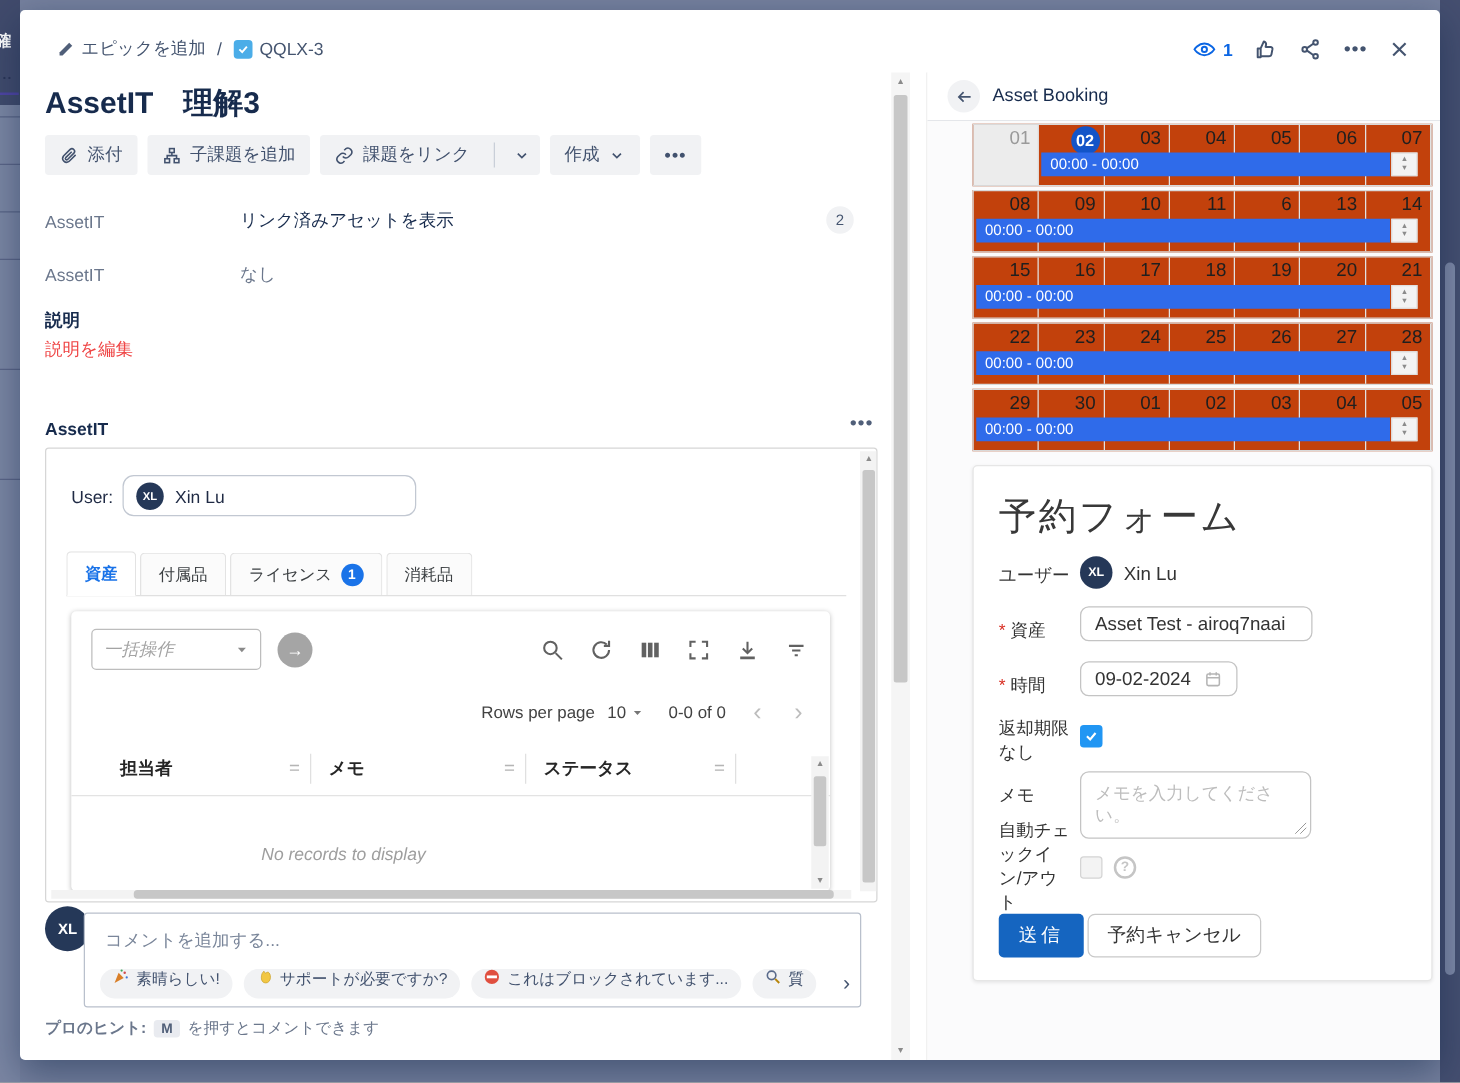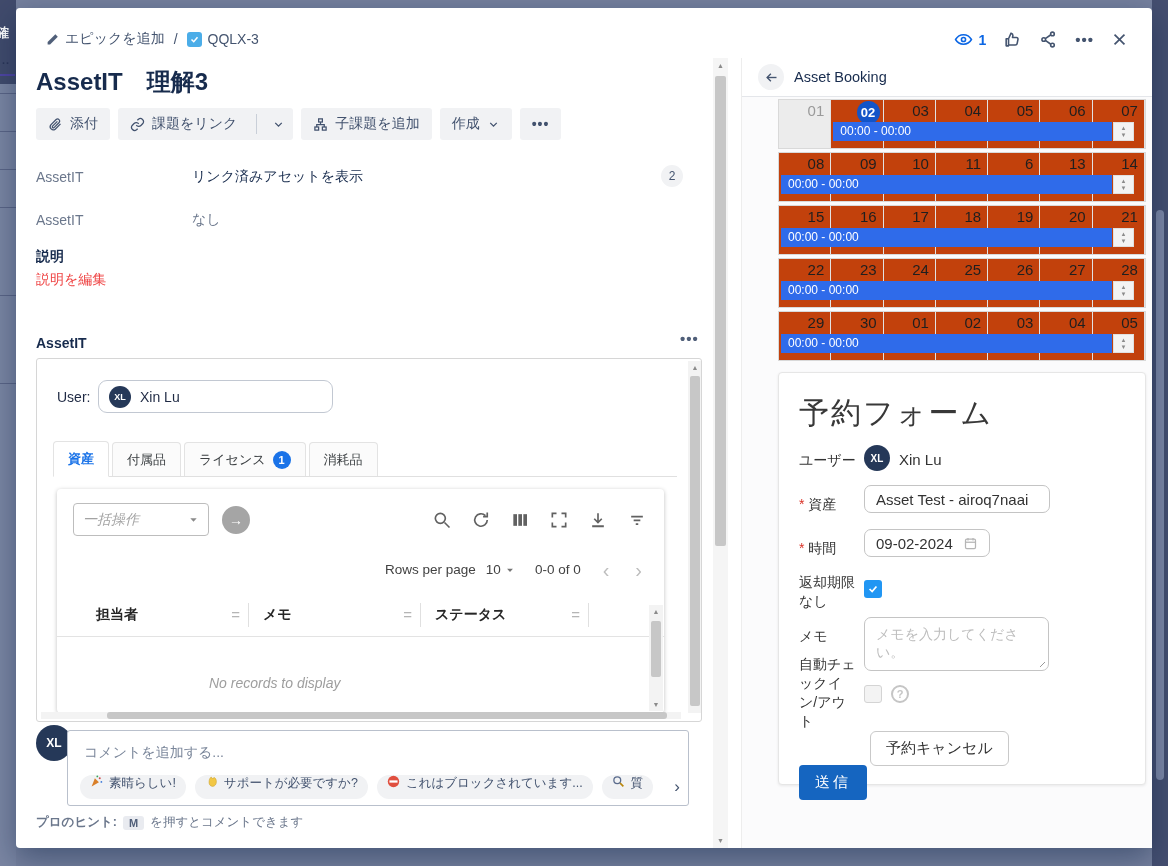--- a/index.html
+++ b/index.html
@@ -151,21 +151,21 @@
   .bf-check { position:absolute; width:18px; height:18px; border-radius:3px; cursor:pointer; }
   .bf-check.on { background:#2196f3; display:flex; align-items:center; justify-content:center; }
   .bf-check.off { background:#f3f3f3; border:1px solid #d4d4d4; }
   .bf-textarea { position:absolute; left:85px; top:244px; width:185px; height:54px; border:1px solid #c4c4c4; border-radius:7px;
                  padding:8px 11px; font-size:14px; color:#bdbdbd; cursor:text; overflow:hidden; }
   .resize-grip { position:absolute; right:3px; bottom:3px; width:9px; height:9px;
                  background:linear-gradient(135deg,transparent 50%,#999 50%,#999 55%,transparent 55%,transparent 70%,#999 70%,#999 75%,transparent 75%); }
   .q-ico { position:absolute; left:112px; top:312px; width:18px; height:18px; border:2px solid #c5c5c5; border-radius:50%;
            color:#c5c5c5; font-size:11px; font-weight:700; display:flex; align-items:center; justify-content:center; cursor:pointer; }
   .btn-submit { position:absolute; left:20px; top:358px; height:35px; padding:0 16px; background:#1565c0; color:#fff;
-                font-size:15px; border:none; border-radius:4px; cursor:pointer; letter-spacing:3px;margin-top:34px; }
+                font-size:15px; border:none; border-radius:4px; cursor:pointer; letter-spacing:3px; }
   .btn-cancel { position:absolute; left:91px; top:358px; height:35px; padding:0 15px; background:#fff; color:#333;
                 font-size:15px; border:1px solid #c9c9c9; border-radius:6px; cursor:pointer; }
   .cal-ico-date { margin-left:auto; display:flex; }
   svg { display:block; }
 </style>
 </head>
 <body>
 
 <div class="stage">
 
@@ -250,47 +250,47 @@
 
     <div class="toolbar">
       <span class="tbtn">
         <span>
           <svg width="15" height="15" viewBox="0 0 24 24" fill="none" stroke="#42526e" stroke-width="2">
             <path d="M20 11l-8.5 8.5a5 5 0 0 1-7-7L13 4a3.4 3.4 0 0 1 4.8 4.8L9.7 17a1.7 1.7 0 0 1-2.4-2.4L15 7"></path>
             </svg>
         </span>
         <span>添付</span>
       </span>
+      <span class="tbtn">
+        <span>
+          <svg width="15" height="15" viewBox="0 0 24 24" fill="none" stroke="#42526e" stroke-width="2">
+            <rect x="9" y="3" width="6" height="5"></rect>
+              <rect x="3" y="16" width="6" height="5"></rect>
+              <rect x="15" y="16" width="6" height="5"></rect>
+            <path d="M12 8v4M6 16v-4h12v4"></path>
+            </svg>
+        </span>
+        <span>子課題を追加</span>
+      </span>
       <span class="tbtn split">
         <span class="split-main">
           <span>
             <svg width="15" height="15" viewBox="0 0 24 24" fill="none" stroke="#42526e" stroke-width="2">
               <path d="M10 13a5 5 0 0 0 7.5.5l3-3a5 5 0 0 0-7-7l-1.7 1.7"></path>
               <path d="M14 11a5 5 0 0 0-7.5-.5l-3 3a5 5 0 0 0 7 7l1.7-1.7"></path>
               </svg>
           </span>
           <span>課題をリンク</span>
         </span>
         <span class="split-sep"></span>
         <span class="split-chev">
           <svg width="13" height="13" viewBox="0 0 24 24" fill="none" stroke="#42526e" stroke-width="2.4">
               <polyline points="6,9 12,15 18,9"></polyline>
             </svg>
         </span>
-      </span>
-      <span class="tbtn">
-        <span>
-          <svg width="15" height="15" viewBox="0 0 24 24" fill="none" stroke="#42526e" stroke-width="2">
-            <rect x="9" y="3" width="6" height="5"></rect>
-              <rect x="3" y="16" width="6" height="5"></rect>
-              <rect x="15" y="16" width="6" height="5"></rect>
-            <path d="M12 8v4M6 16v-4h12v4"></path>
-            </svg>
-        </span>
-        <span>子課題を追加</span>
       </span>
       <span class="tbtn">
         <span>作成</span>
         <svg width="13" height="13" viewBox="0 0 24 24" fill="none" stroke="#42526e" stroke-width="2.4">
             <polyline points="6,9 12,15 18,9"></polyline>
           </svg>
       </span>
       <span class="tbtn dots3">•••</span>
     </div>
 

